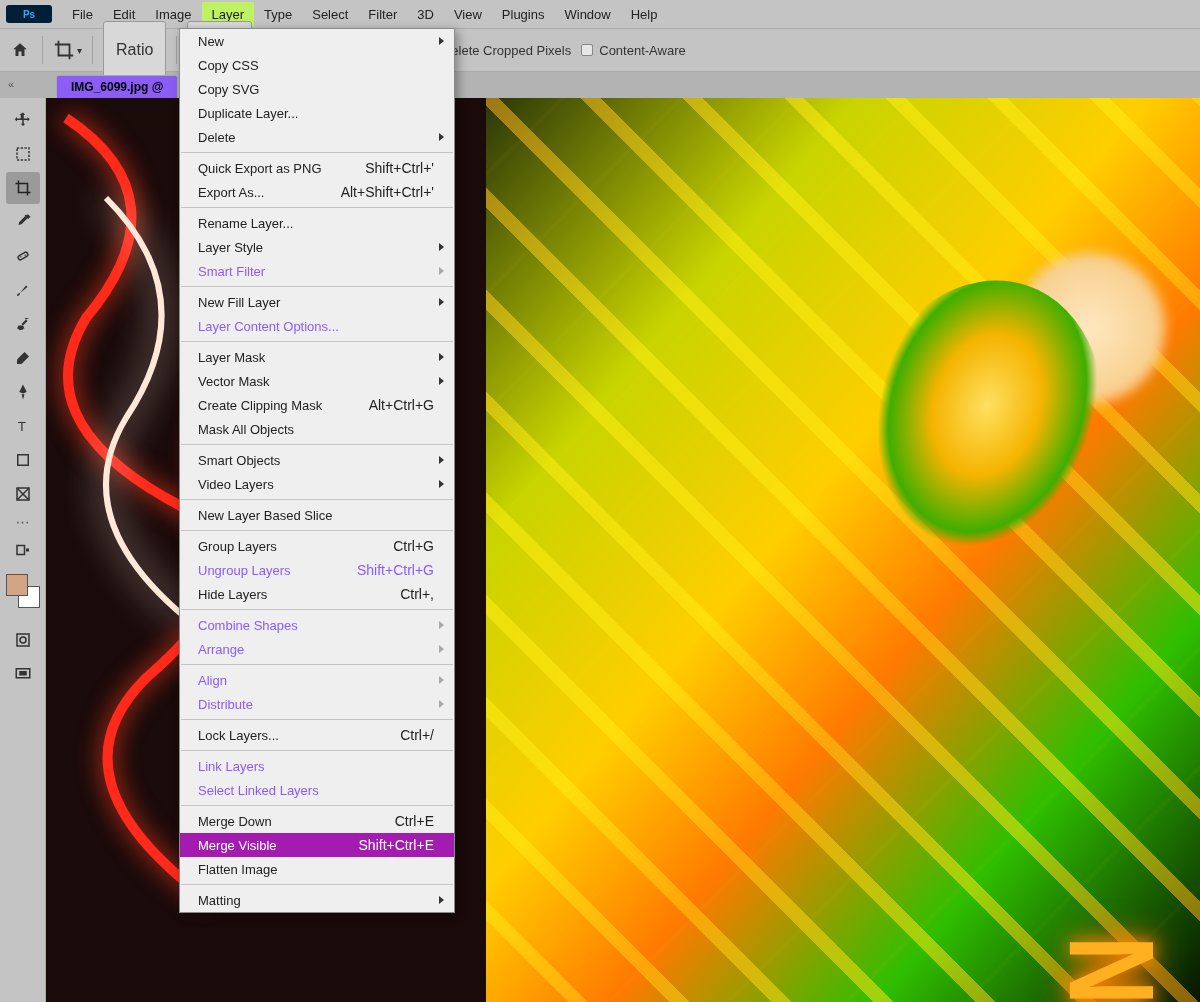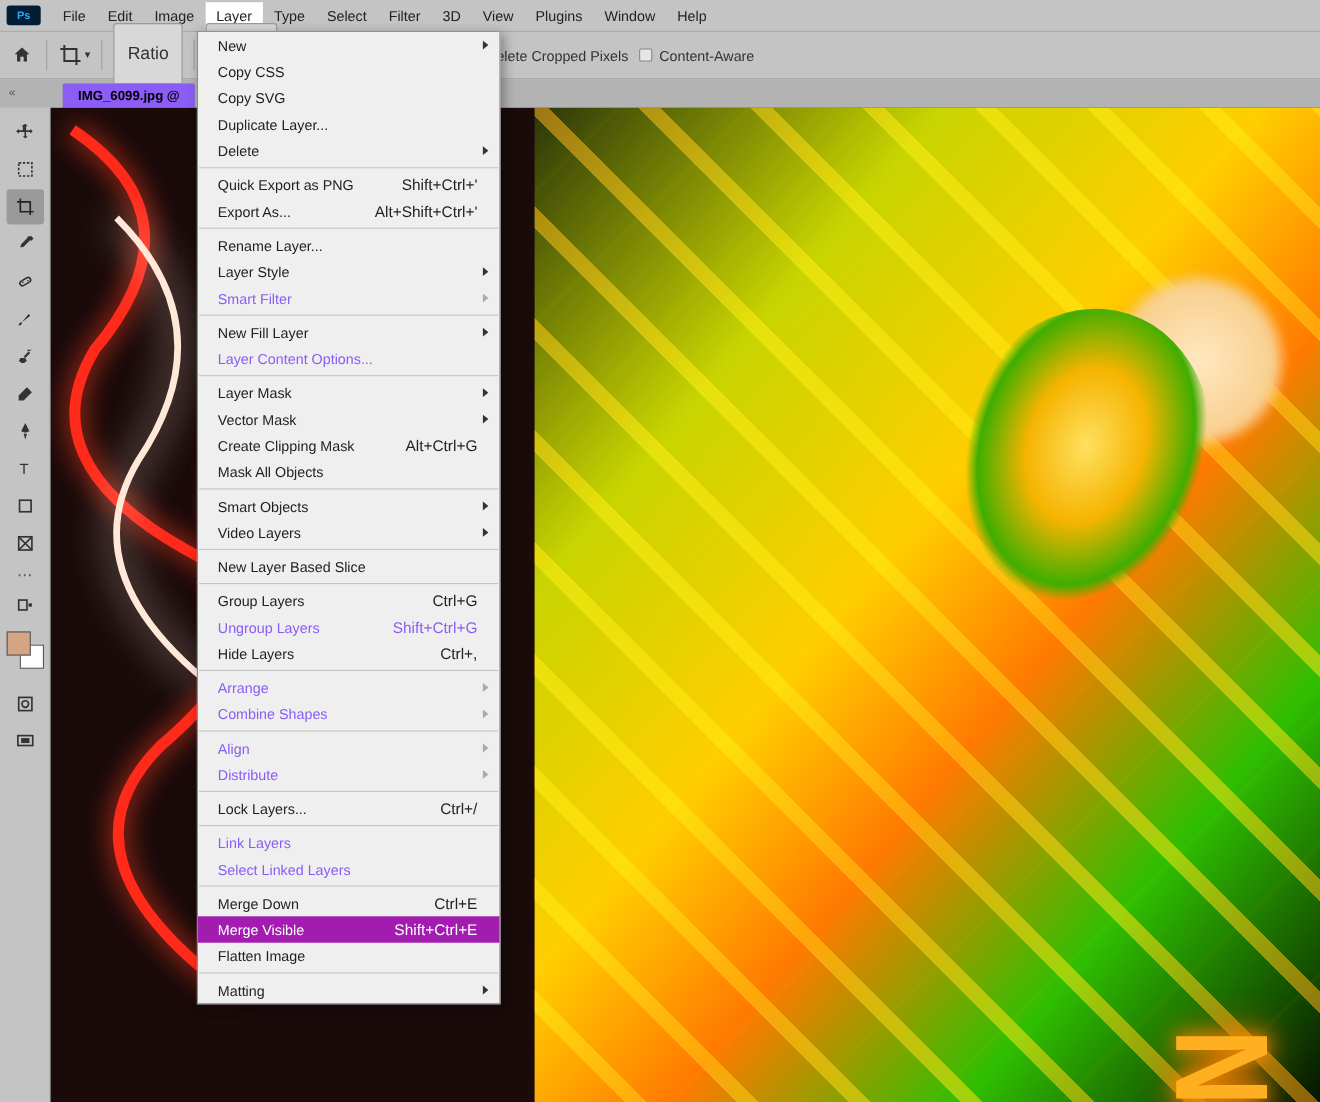--- a/index.html
+++ b/index.html
@@ -1,20 +1,20 @@
 <!DOCTYPE html>
 <html><head>
 <meta charset="utf-8">
 <style>
   *{margin:0;padding:0;box-sizing:border-box;font-family:"Segoe UI",Arial,sans-serif;}
   body{width:1200px;height:1002px;background:#c4c4c4;overflow:hidden;position:relative;}
   .menubar{height:28px;background:#c4c4c4;display:flex;align-items:center;font-size:13px;color:#222;}
-  .ps-logo{width:31px;height:18px;background:#001e36;color:#31a8ff;font-size:10px;font-weight:bold;display:flex;align-items:center;justify-content:center;border-radius:3px;margin:0 10px 0 6px;}
+  .ps-logo{width:46px;height:18px;background:#001e36;color:#31a8ff;font-size:10px;font-weight:bold;display:flex;align-items:center;justify-content:center;border-radius:3px;margin:0 10px 0 6px;}
   .menu-item{padding:5px 10px;cursor:pointer;}
-  .menu-item.active{background:#ffffff;}
+  .menu-item.active{background:#bef264;}
   .optbar{height:44px;background:#c4c4c4;border-top:1px solid #aaa;border-bottom:1px solid #aaa;display:flex;align-items:center;padding:0 8px;gap:10px;font-size:13px;color:#333;}
   .ob-home{width:24px;height:24px;display:flex;align-items:center;justify-content:center;}
   .ob-sep{width:1px;height:28px;background:#a0a0a0;}
   .ob-crop{display:flex;align-items:center;}
   .ob-btn{padding:19px 12px;background:#d8d8d8;border:1px solid #999;border-radius:3px;font-size:16px;}
   .ob-chk{display:flex;align-items:center;gap:6px;}
   .ob-chk .cb{width:12px;height:12px;border:1px solid #888;border-radius:2px;background:#e6e6e6;}
   .tabbar{height:26px;background:#b3b3b3;display:flex;align-items:flex-end;font-size:12px;padding-left:56px;}
   .tabbar .dbl{position:absolute;left:8px;top:78px;font-size:11px;color:#555;}
   .doc-tab{padding:4px 14px;background:#8b5cf6;border:1px solid #aaa;border-bottom:none;border-radius:3px 3px 0 0;font-weight:600;}
@@ -306,25 +306,25 @@
     <div class="dd-row disabled">
       <span>Ungroup Layers</span>
       <span class="dd-sc">Shift+Ctrl+G</span>
     </div>
     <div class="dd-row">
       <span>Hide Layers</span>
       <span class="dd-sc">Ctrl+,</span>
     </div>
     <div class="dd-sep"></div>
     <div class="dd-row disabled">
+      <span>Combine Shapes</span>
+      <span class="dd-arrow"></span>
+    </div>
+    <div class="dd-row disabled">
       <span>Arrange</span>
-      <span class="dd-arrow"></span>
-    </div>
-    <div class="dd-row disabled">
-      <span>Combine Shapes</span>
       <span class="dd-arrow"></span>
     </div>
     <div class="dd-sep"></div>
     <div class="dd-row disabled">
       <span>Align</span>
       <span class="dd-arrow"></span>
     </div>
     <div class="dd-row disabled">
       <span>Distribute</span>
       <span class="dd-arrow"></span>

